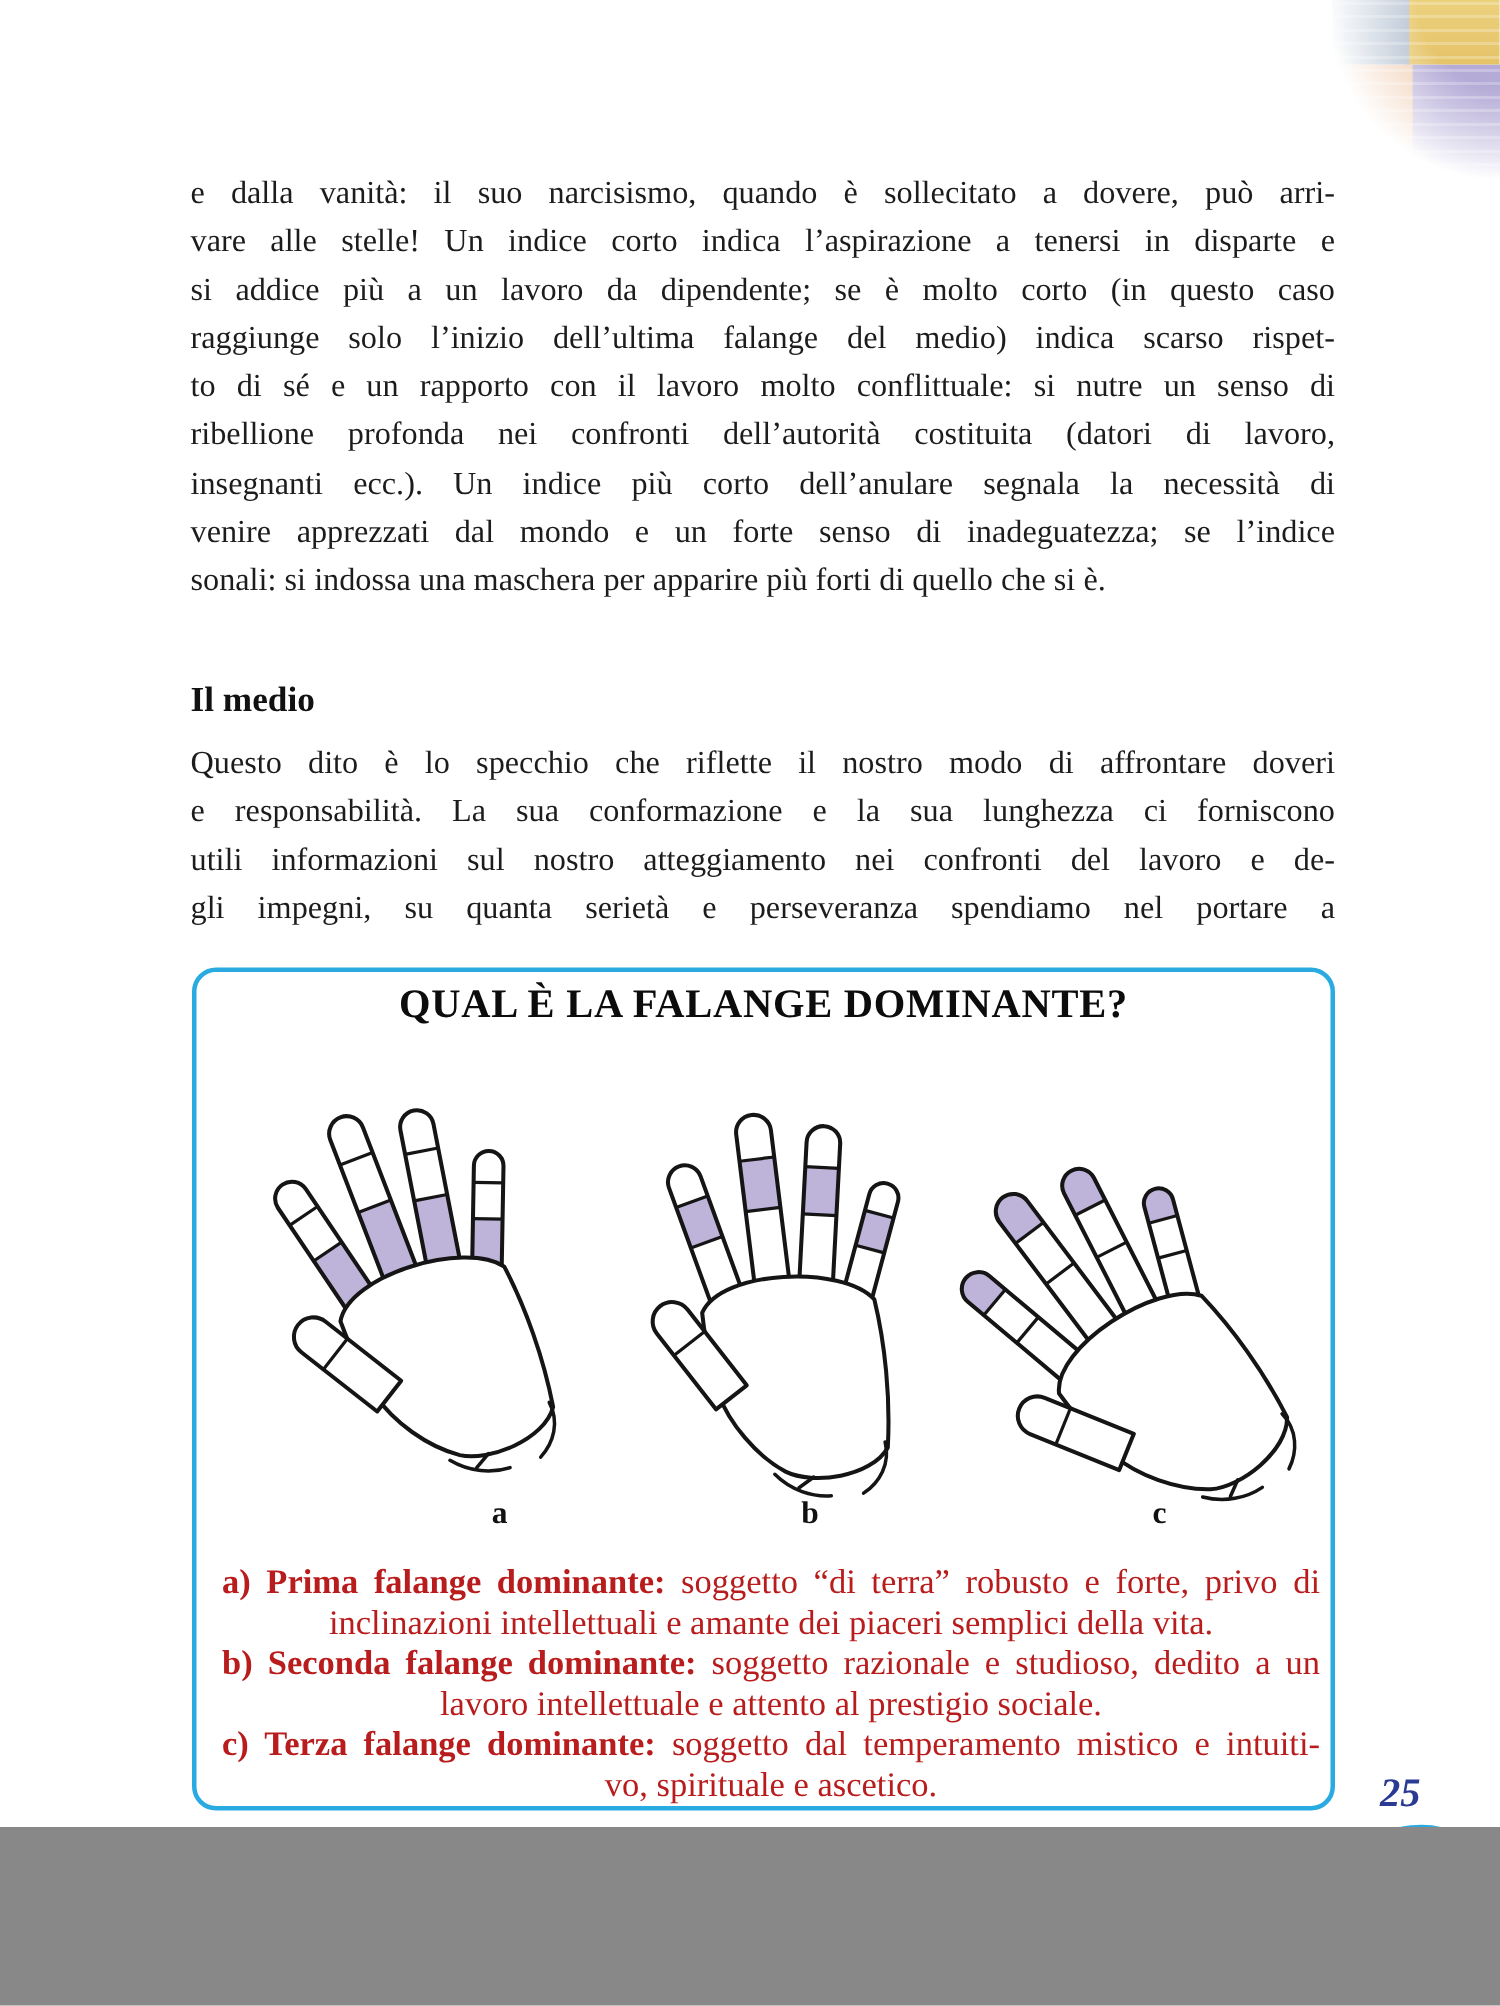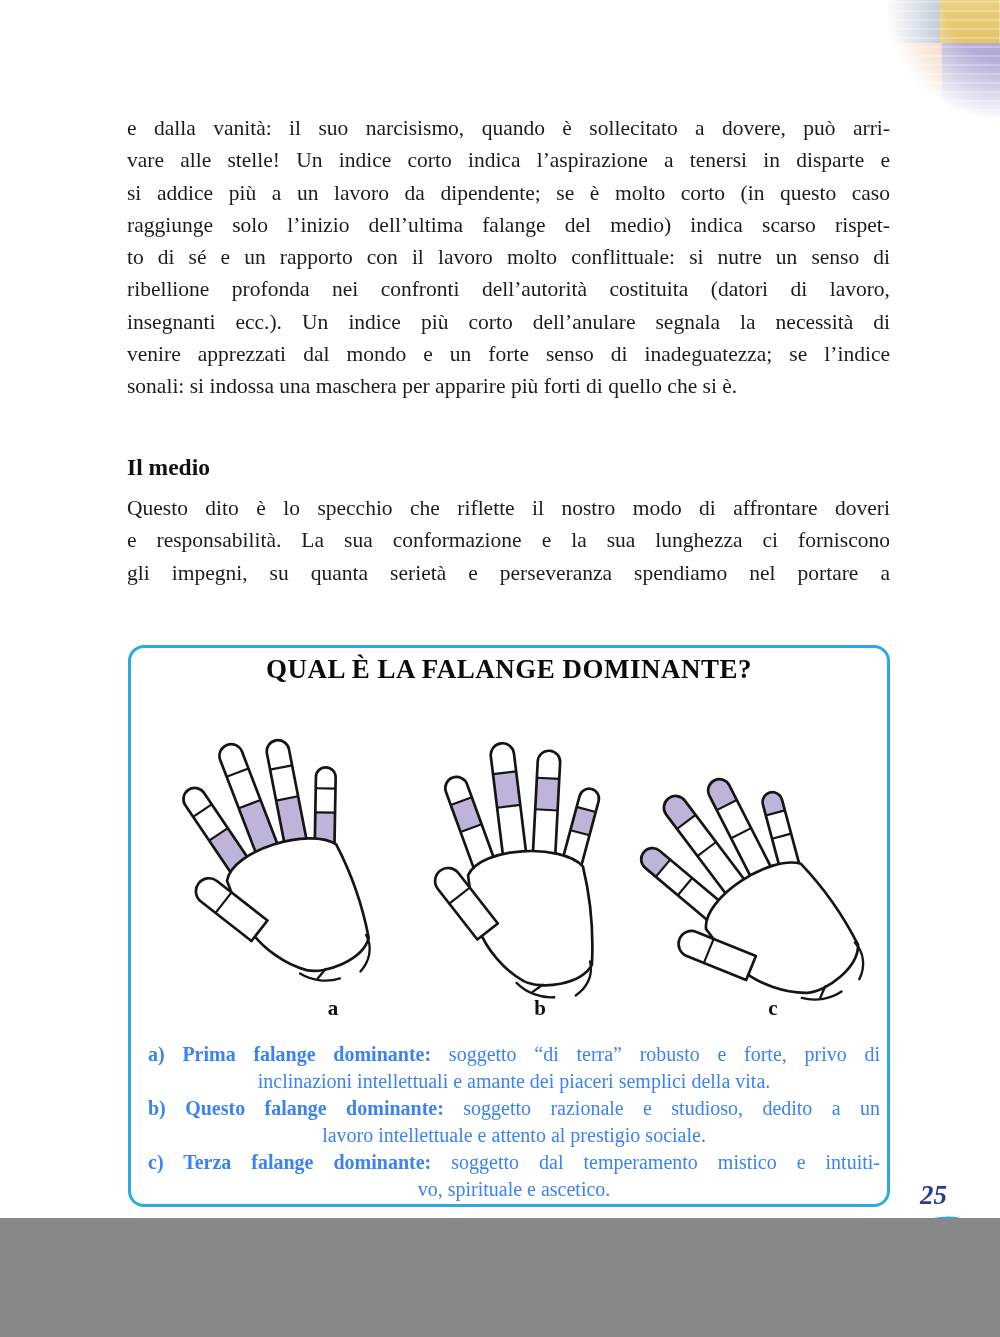--- a/index.html
+++ b/index.html
@@ -37,21 +37,21 @@
   .figure-box{position:absolute;left:128px;top:645px;width:756px;height:556px;
       border:3px solid #29abe2;border-radius:16px;background:#fff;}
   .figure-title{text-align:center;padding-top:6px;font-size:27px;font-weight:bold;color:#0c0c0c;letter-spacing:.5px;}
   .hand-wrap{position:absolute;width:246px;height:278px;}
   .hand-wrap svg{overflow:visible;display:block;}
   .hand-a{left:38px;top:72px;}
   .hand-b{left:276px;top:82px;}
   .hand-c{left:498px;top:102px;}
   .hand-label{position:absolute;top:348px;transform:translateX(-50%);font-weight:bold;font-size:21px;color:#111;}
   .lab-a{left:202px;} .lab-b{left:409px;} .lab-c{left:642px;}
-  .figure-caption{position:absolute;left:17px;top:393px;width:732px;font-size:20px;line-height:27px;color:#3b82f6;}
+  .figure-caption{position:absolute;left:17px;top:393px;width:732px;font-size:23px;line-height:27px;color:#b91c1c;}
   .cap1{text-align:justify;text-align-last:justify;}
   .cap2{text-align:center;}
   
   .page-number{position:absolute;left:920px;top:1180px;font-size:27px;font-weight:bold;font-style:italic;color:#2b3a92;}
   .swirl{position:absolute;left:872px;top:1212px;}
 </style>
 </head>
 <body>
 
 <div class="page">
@@ -69,20 +69,21 @@
     <div class="pline">insegnanti ecc.). Un indice più corto dell’anulare segnala la necessità di</div>
     <div class="pline">venire apprezzati dal mondo e un forte senso di inadeguatezza; se l’indice</div>
     <div class="pline noj">sonali: si indossa una maschera per apparire più forti di quello che si è.</div>
   </div>
 
   <div class="heading">Il medio</div>
 
   <div class="textblock" style="top:492px;">
     <div class="pline">Questo dito è lo specchio che riflette il nostro modo di affrontare doveri</div>
     <div class="pline">e responsabilità. La sua conformazione e la sua lunghezza ci forniscono</div>
+    <div class="pline">utili informazioni sul nostro atteggiamento nei confronti del lavoro e de-</div>
     <div class="pline">gli impegni, su quanta serietà e perseveranza spendiamo nel portare a</div>
   </div>
 
   <div class="figure-box">
     <div class="figure-title">QUAL È LA FALANGE DOMINANTE?</div>
 
     <div class="hand-wrap hand-a">
       <svg width="246" height="278" viewBox="0 0 230 310" preserveAspectRatio="xMidYMin meet">
           <g transform="translate(0 0) rotate(-14 115 185)">
             <g transform="translate(63 147) rotate(-20)">
@@ -245,21 +246,21 @@
         </svg>
     </div>
 
     <div class="hand-label lab-a">a</div>
     <div class="hand-label lab-b">b</div>
     <div class="hand-label lab-c">c</div>
 
     <div class="figure-caption">
       <div class="cap1"><b>a) Prima falange dominante:</b><span> soggetto “di terra” robusto e forte, privo di</span></div>
       <div class="cap2">inclinazioni intellettuali e amante dei piaceri semplici della vita.</div>
-      <div class="cap1"><b>b) Questo falange dominante:</b><span> soggetto razionale e studioso, dedito a un</span></div>
+      <div class="cap1"><b>b) Seconda falange dominante:</b><span> soggetto razionale e studioso, dedito a un</span></div>
       <div class="cap2">lavoro intellettuale e attento al prestigio sociale.</div>
       <div class="cap1"><b>c) Terza falange dominante:</b><span> soggetto dal temperamento mistico e intuiti-</span></div>
       <div class="cap2">vo, spirituale e ascetico.</div>
     </div>
   </div>
 
   <div class="page-number">25</div>
 
   <div class="swirl">
     <svg width="118" height="54" viewBox="0 0 118 54">

